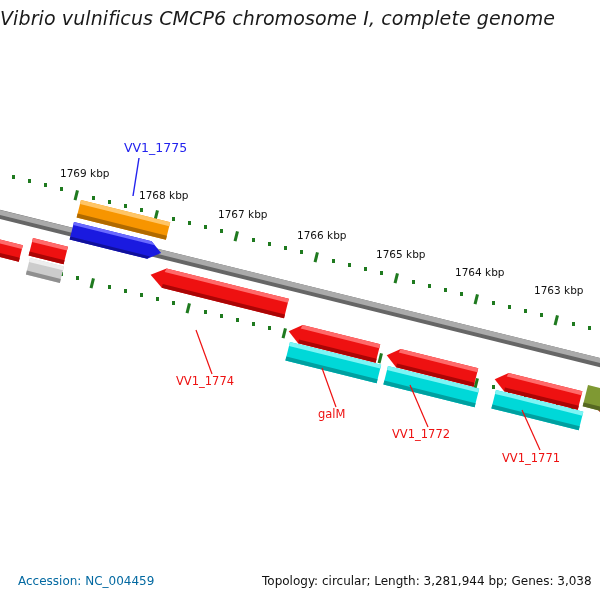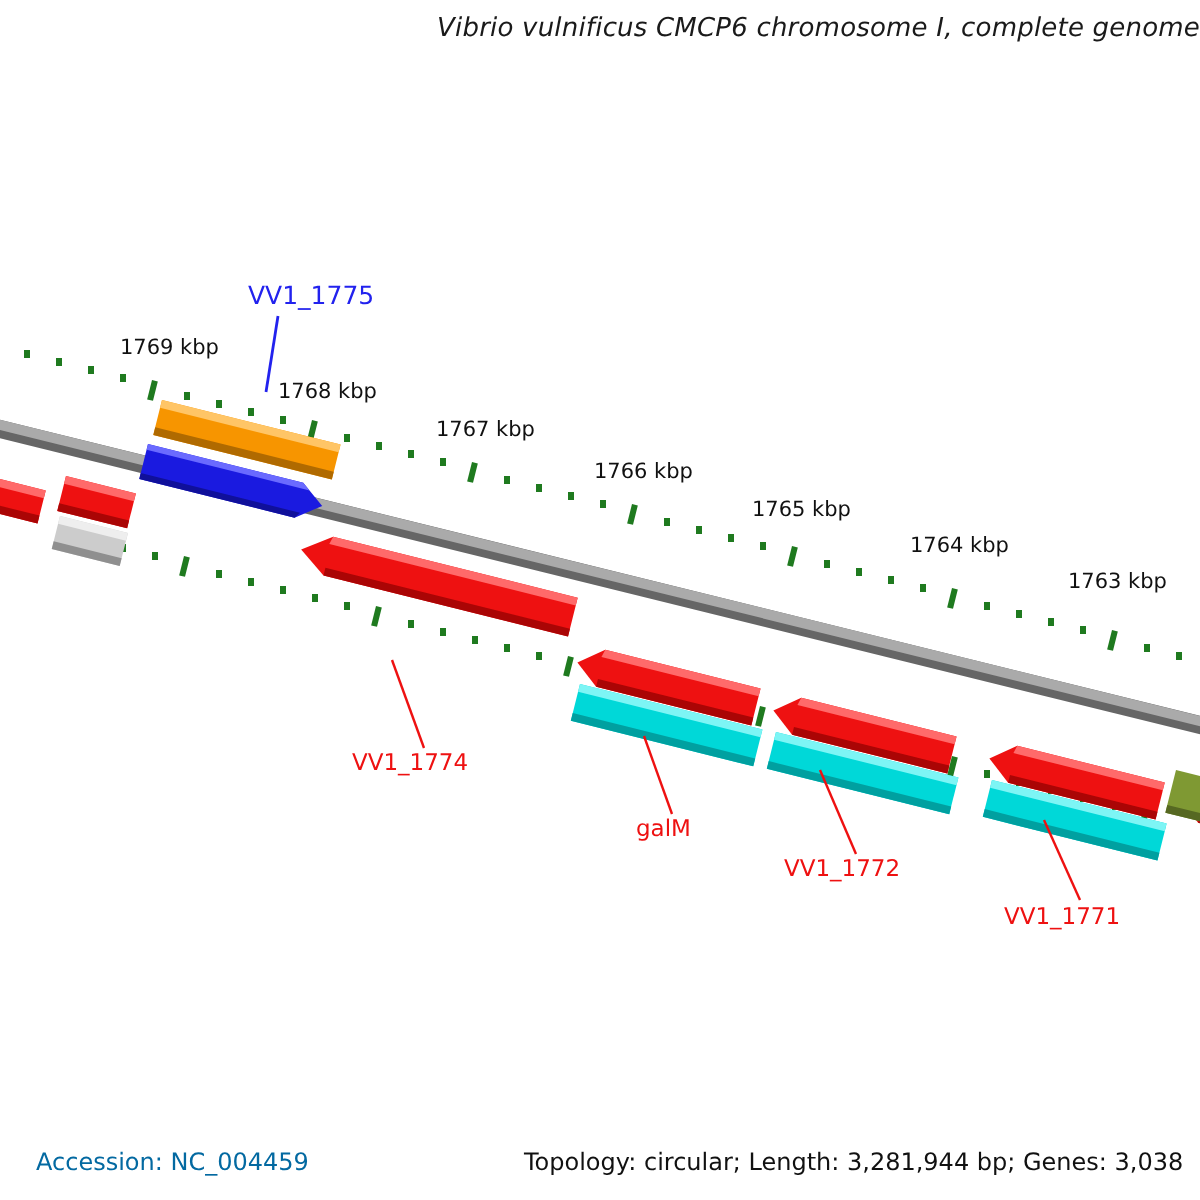--- a/index.html
+++ b/index.html
@@ -18,23 +18,23 @@
     position: absolute;
     left: 0; top: 0;
     width: 600px;
     height: 600px;
   }
   #title {
     position: absolute;
     left: 0;
     top: 7px;
     width: 600px;
-    text-align: right;
+    text-align: left;
     font-style: italic;
-    font-size: 13px;
+    font-size: 19px;
     color: #1a1a1a;
     font-family: "DejaVu Sans", sans-serif;
     letter-spacing: 0.1px;
   }
   #footer-accession {
     position: absolute;
     left: 18px;
     top: 574px;
     font-size: 12px;
     color: #0369a1;

